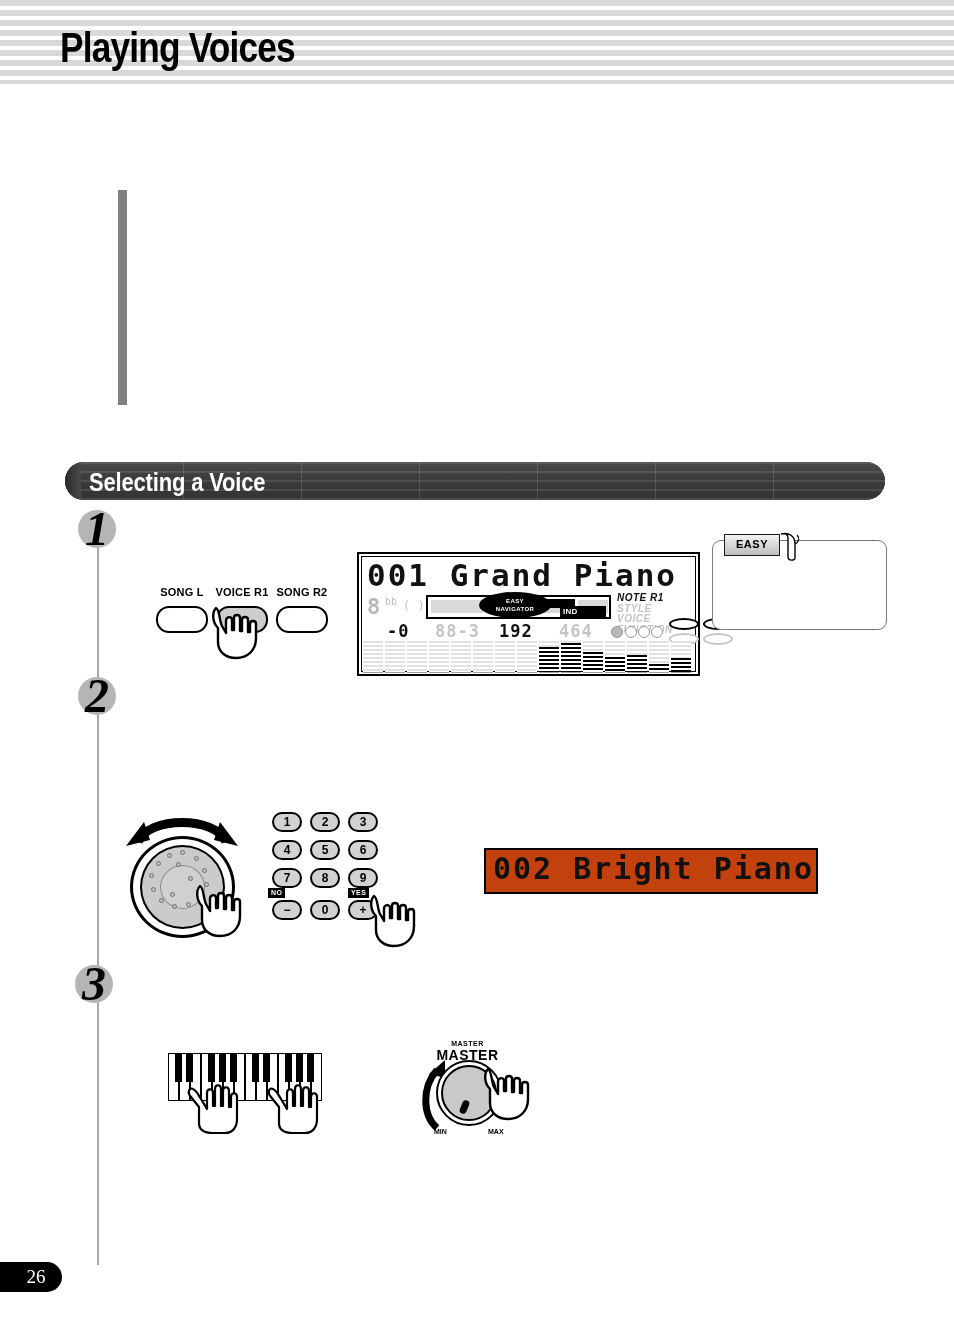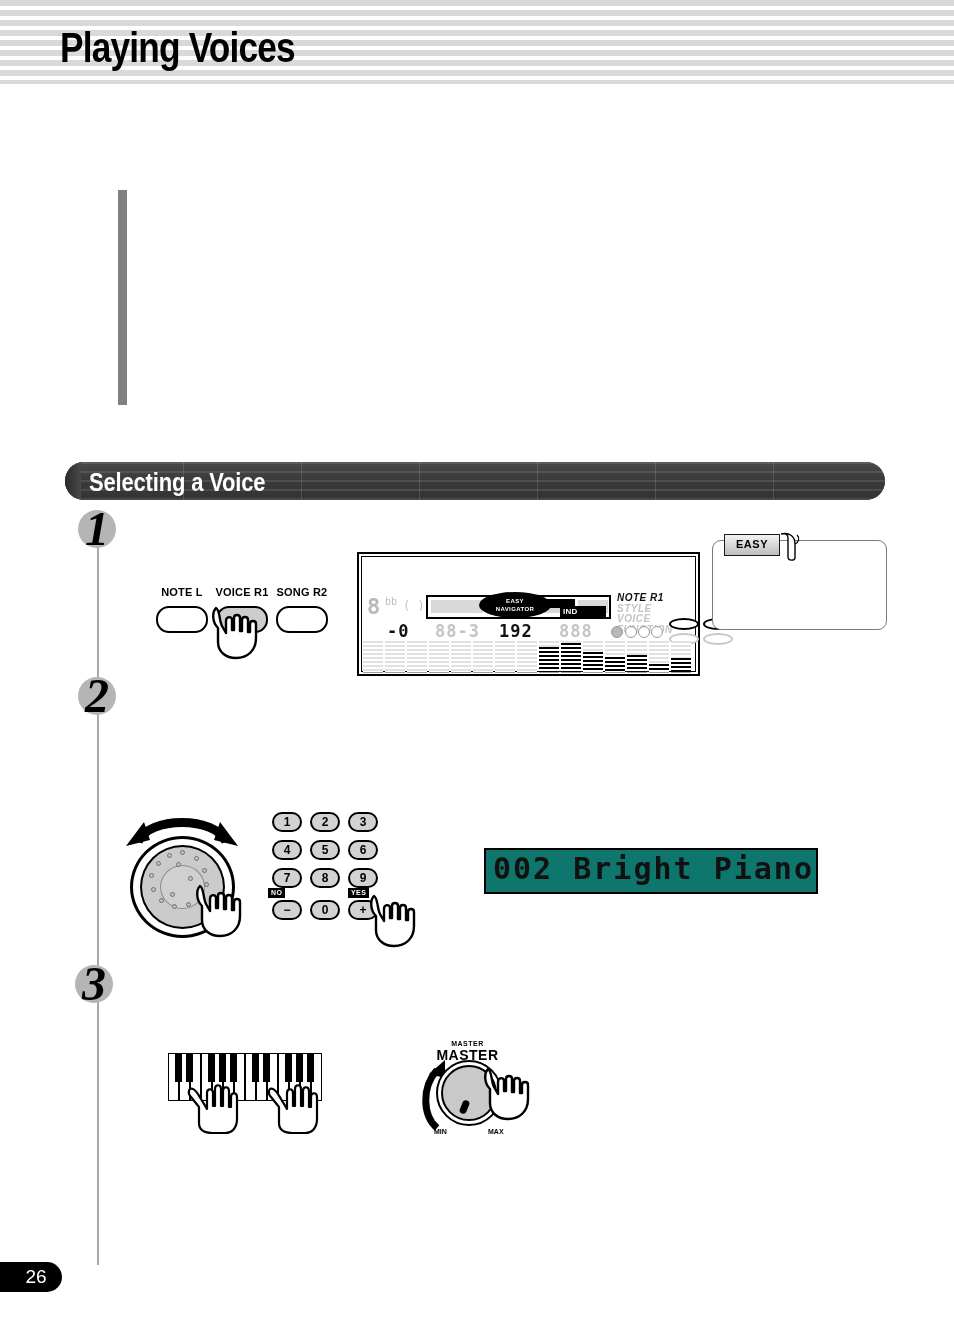--- a/index.html
+++ b/index.html
@@ -247,21 +247,21 @@
     font-size:12px;font-weight:bold;color:#000;
   }
   .minitag{
     position:absolute;background:#000;color:#fff;font-size:7px;font-weight:bold;
     padding:1px 3px;line-height:8px;letter-spacing:.4px;
   }
 
   
   #lcd-second{
     position:absolute;left:484px;top:848px;width:334px;height:46px;
-    border:2.5px solid #000;background:#0f766e;box-sizing:border-box;text-align:right;
+    border:2.5px solid #000;background:#c2410c;box-sizing:border-box;text-align:right;
   }
   #lcd-second .txt{
     position:absolute;left:7px;top:1px;
     font-family:"DejaVu Sans Mono","Liberation Mono",monospace;
     font-size:30px;font-weight:bold;color:#111;line-height:36px;letter-spacing:2px;
     white-space:nowrap;
   }
 
   
   #keyboard{position:absolute;left:168px;top:1053px;width:157px;height:48px;}
@@ -295,21 +295,21 @@
   .vol-tick{position:absolute;font-size:7px;font-weight:bold;color:#000;}
   #vol-arc{position:absolute;left:0;top:14px;width:40px;height:80px;}
 
   
   #page-num{
     position:absolute;left:0;top:1262px;width:62px;height:30px;
     background:#000;border-radius:0 15px 15px 0;
   }
   #page-num .n{
     position:absolute;inset:0;text-align:center;line-height:29px;
-    font-family:Liberation Sans, sans-serif;font-size:19px;color:#fff;
+    font-family:Liberation Serif, serif;font-size:19px;color:#fff;
     padding-left:10px;box-sizing:border-box;
   }
 </style>
 </head>
 <body>
 
 <div id="page-header">
   <div id="header-title">Playing Voices</div>
 </div>
 
@@ -331,21 +331,21 @@
   <div class="disc"></div>
   <div class="glyph">2</div>
 </div>
 <div class="step-num" id="step-3">
   <div class="disc"></div>
   <div class="glyph">3</div>
 </div>
 
 <div id="voice-buttons">
   <div class="vb" id="vb-l">
-    <div class="lbl">NOTE L</div>
+    <div class="lbl">SONG L</div>
     <div class="cap"></div>
   </div>
   <div class="vb pressed" id="vb-r1">
     <div class="lbl">VOICE R1</div>
     <div class="cap"></div>
   </div>
   <div class="vb" id="vb-r2">
     <div class="lbl">SONG R2</div>
     <div class="cap"></div>
   </div>
@@ -356,20 +356,21 @@
     <path d="M10 6 C6 10 6 20 12 26 L12 40 C12 50 20 56 30 56 C42 56 50 48 50 36
              L50 22 C50 18 44 18 44 22 L44 30 L42 30 L42 18 C42 14 36 14 36 18 L36 29
              L34 29 L34 16 C34 12 28 12 28 16 L28 28 L26 28 L26 18 C26 14 20 14 20 19
              L20 31 L16 24 C13 18 14 8 10 6 Z" fill="#ffffff" stroke="#000000" stroke-width="2.4" stroke-linejoin="round"></path>
   </svg>
 </div>
 
 <div id="lcd-main">
   <div class="inner"></div>
 
+  <div id="lcd-voicename">001 Grand Piano</div>
 
   <div id="lcd-bigchar">8</div>
   <div id="lcd-sup">bb</div>
   <div id="lcd-paren">( )</div>
 
   <div id="lcd-navbar">
     <div class="seg" style="left:3px;width:52px;"></div>
     <div class="seg" style="left:58px;width:52px;"></div>
     <div class="seg" style="left:113px;width:34px;"></div>
     <div class="seg" style="left:150px;width:30px;"></div>
@@ -389,21 +390,21 @@
       <span class="on">R1</span>
     </div>
     <div class="off">STYLE</div>
     <div class="off">VOICE</div>
     <div class="off">FUNCTION</div>
   </div>
 
   <div class="lcd-num" id="num-a">-0</div>
   <div class="lcd-num" id="num-b">88-3</div>
   <div class="lcd-num" id="num-c">192</div>
-  <div class="lcd-num" id="num-d">888</div>
+  <div class="lcd-num" id="num-d">464</div>
 
   <div id="lcd-dots">
     <i class="fill" style="left:0;"></i>
     <i style="left:14px;"></i>
     <i style="left:27px;"></i>
     <i style="left:40px;"></i>
   </div>
 
   <div id="lcd-ovals">
     <i style="left:0;top:0;"></i>

